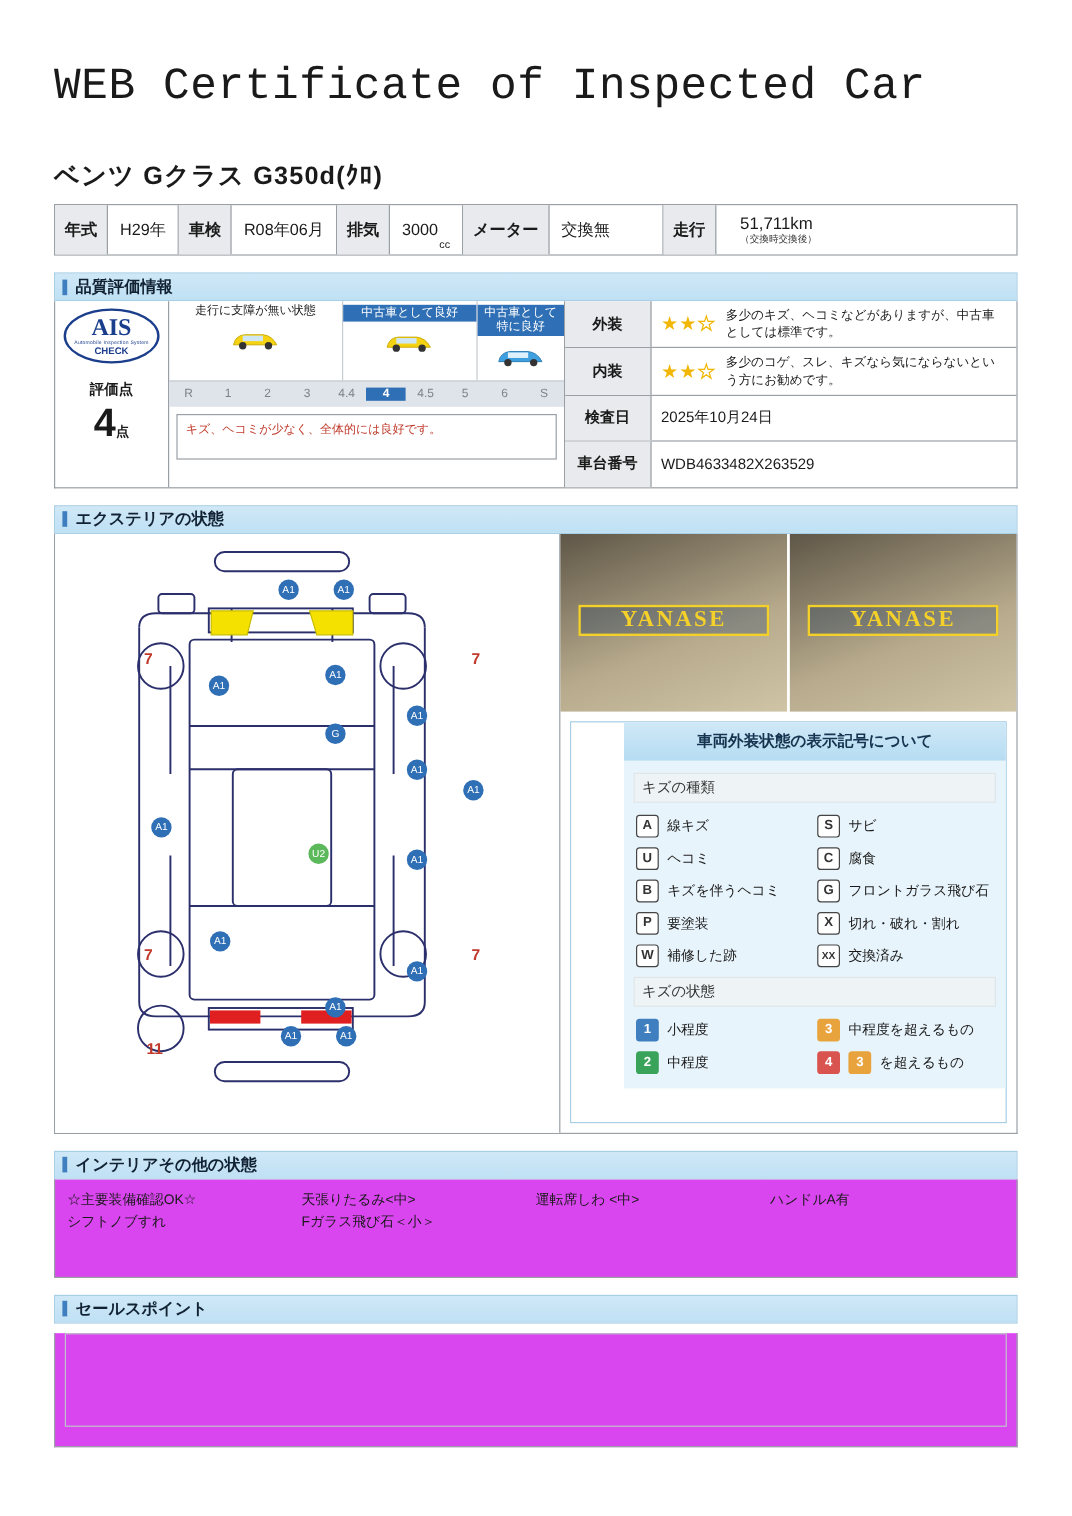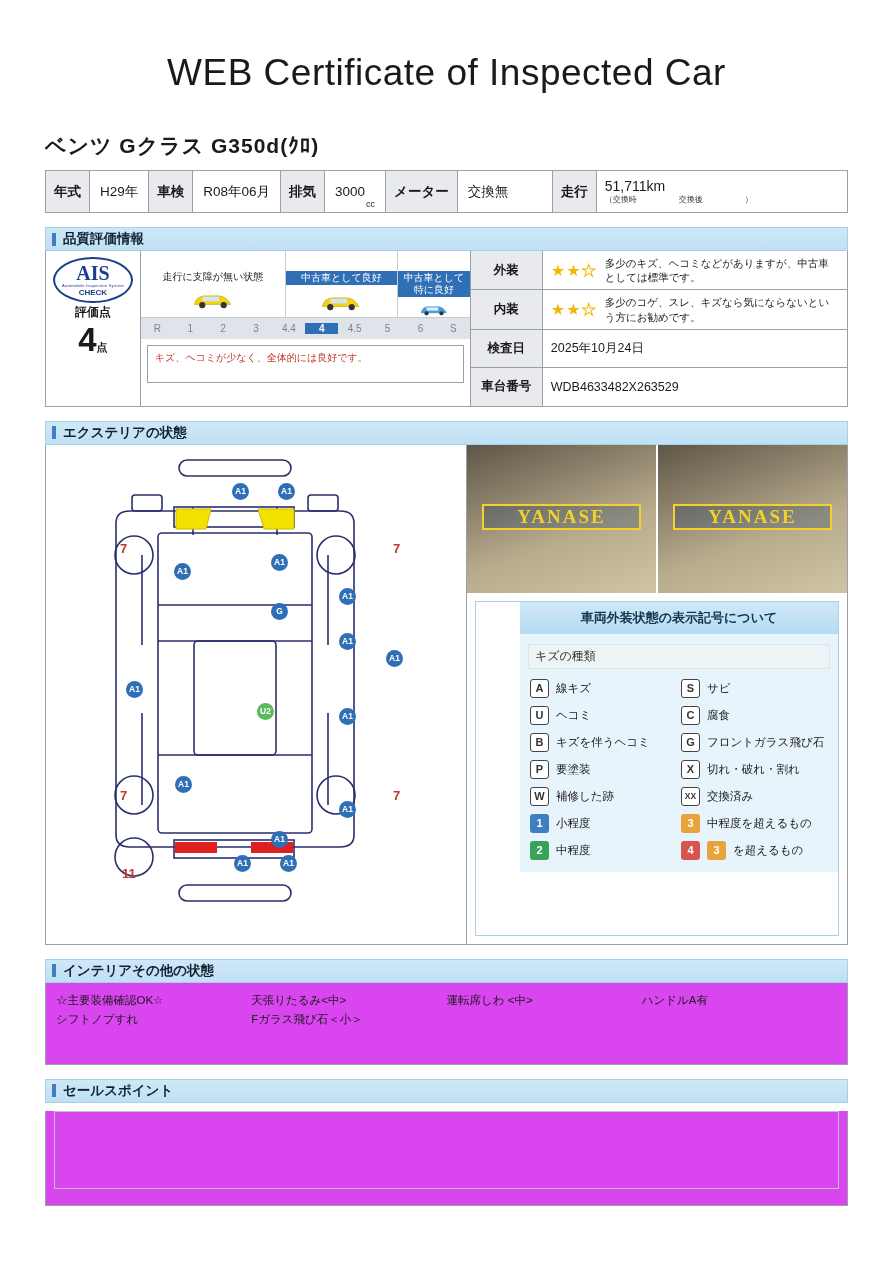--- a/index.html
+++ b/index.html
@@ -7,22 +7,22 @@
   body {
     width: 893px; height: 1263px;
     background:#fff;
     font-family: "Liberation Sans", sans-serif;
     color:#1a1a1a;
     position:relative;
   }
   .page { position:relative; width:893px; height:1263px; padding:0 45px; }
 
   h1.title {
-    text-align:center;
-    font-family:Liberation Sans, sans-serif;
+    text-align:left;
+    font-family:Liberation Mono, monospace;
     font-size:37px;
     font-weight:400;
     margin:52px 0 0 0;
     letter-spacing:0.5px;
   }
 
   .car-title {
     margin:38px 0 10px 0;
     font-size:21px;
     font-weight:bold;
@@ -46,23 +46,23 @@
     white-space:nowrap;
   }
   .spec .val {
     display:flex; align-items:center;
     border-right:1px solid #9aa0a6;
     padding:0 10px;
     white-space:nowrap;
   }
   .spec .val:last-child { border-right:none; }
   .spec .cc { font-size:9px; align-self:flex-end; padding-bottom:3px; margin-left:1px;}
-  .mileage { display:flex; flex-direction:column; justify-content:center; flex:1; padding:0 8px;}
+  .mileage { display:flex; flex-direction:column; justify-content:center; flex:1; padding:0 20px;}
   .mileage .m1 { font-size:14px; }
-  .mileage .m2 { font-size:8px; color:#333; display:flex; gap:42px; }
+  .mileage .m2 { font-size:8px; color:#333; display:flex; }
 
   
   .sec-head {
     margin-top:14px;
     background:linear-gradient(to bottom,#cfe8f7,#bfe0f4);
     border:1px solid #a8cfe6;
     height:24px;
     display:flex; align-items:center;
     font-size:13.5px;
     font-weight:bold;
@@ -87,27 +87,27 @@
   }
   .ais-logo {
     width:80px;height:46px;border-radius:50%;
     border:2px solid #1b3e8c;
     display:flex;flex-direction:column;align-items:center;justify-content:center;
     color:#1b3e8c;
   }
   .ais-logo .big { font-size:20px; font-weight:bold; font-family:"Liberation Serif",serif; line-height:1;}
   .ais-logo .sm { font-size:4.2px; letter-spacing:0.2px; }
   .ais-logo .chk { font-size:8px; font-weight:bold; }
-  .ais .hyoka { font-size:12px; font-weight:bold; margin-top:1px;}
+  .ais .hyoka { font-size:12px; font-weight:bold; margin-top:13px;}
   .ais .score { font-size:33px; font-weight:bold; line-height:1; margin-top:2px;}
   .ais .score small { font-size:11px; }
 
   .grade { flex:1; border-right:1px solid #9aa0a6; }
   .grade-top { display:flex; height:66px; font-size:10.5px;}
-  .g-col { border-right:1px solid #c7ccd1; display:flex; flex-direction:column; align-items:center; padding-top:20px;}
+  .g-col { border-right:1px solid #c7ccd1; display:flex; flex-direction:column; align-items:center; padding-top:3px;}
   .g-col:last-child{border-right:none;}
   .g-col .cap { line-height:1.2; text-align:center; font-size:10px;}
   .g-col.sel .cap { background:#2f6fb5; color:#fff; width:100%; padding:1px 2px;}
   .carIcon { width:46px; height:24px; margin-top:4px;}
 
   .scale { display:flex; height:22px; background:#dfe3ea; border-top:1px solid #c7ccd1; align-items:center; font-size:10px;}
   .scale .cell { flex:1; text-align:center; color:#7c838b; position:relative;}
   .scale .cell.on { background:#2f6fb5; color:#fff; font-weight:bold; }
   .note {
     margin:6px; border:1px solid #9aa0a6; height:38px;
@@ -160,21 +160,21 @@
     border:1px solid #9aa0a6; border-top:none; background:#d946ef;
   }
   .interior { height:82px; display:flex; font-size:11.5px; padding:8px 10px; }
   .icol { width:25%; line-height:1.7; }
   .sales { height:95px; }
   .sales-inner { margin:8px; border:1px solid #bdc3c7; height:78px;}
 
   
   .mk {
     position:absolute; width:17px;height:17px;border-radius:50%;
-    background:#2f6fb5; color:#fff; font-size:8.5px; font-weight:bold;
+    background:#2f6fb5; color:#fff; font-size:8.5px; font-weight:normal;
     display:flex;align-items:center;justify-content:center;
   }
   .mk.g{ background:#2f6fb5; }
   .mk.u2{ background:#5bb85b; }
   .num7 { position:absolute; color:#c0392b; font-size:13px; font-weight:bold;}
 </style>
 </head>
 <body>
 
 <div class="page">
@@ -408,20 +408,21 @@
               </div>
             <div class="legend-item">
               <span class="chip">W</span>
               <span>補修した跡</span>
               </div>
             <div class="legend-item">
               <span class="chip" style="font-size:8.5px">XX</span>
               <span>交換済み</span>
               </div>
           </div>
+          <div class="legend-sub">キズの状態</div>
           <div class="legend-grid">
             <div class="legend-item">
               <span class="chip num n1">1</span>
               <span>小程度</span>
               </div>
             <div class="legend-item">
               <span class="chip num n3">3</span>
               <span>中程度を超えるもの</span>
               </div>
             <div class="legend-item">

